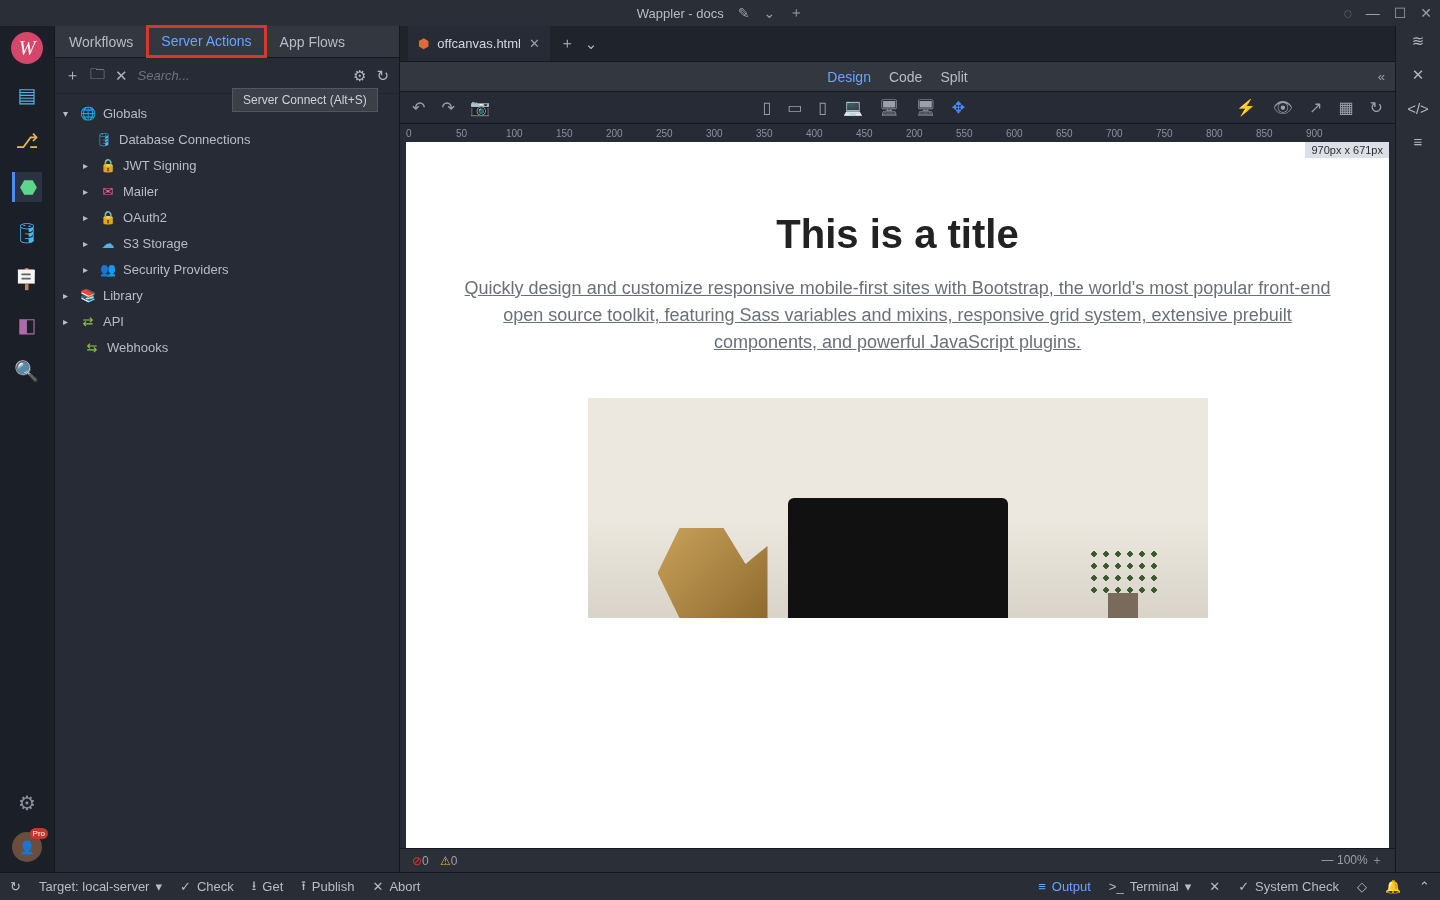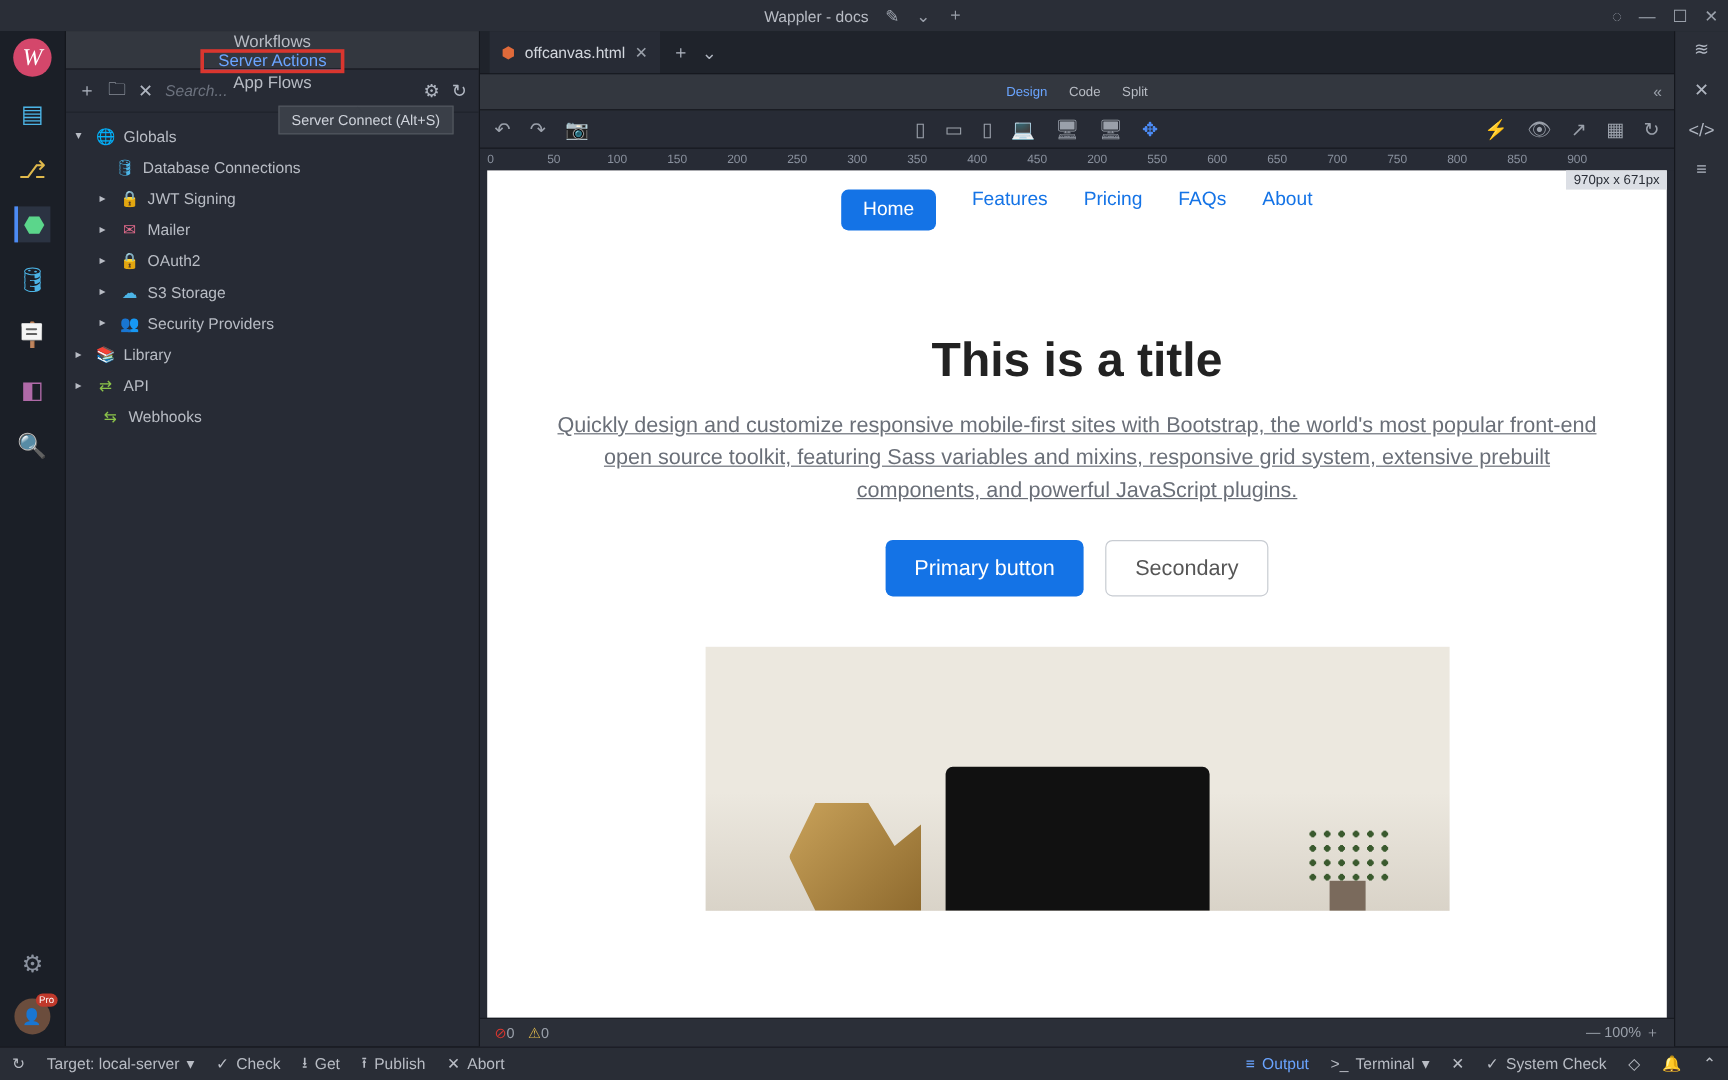--- a/index.html
+++ b/index.html
@@ -11,21 +11,21 @@
 .win-icon { color:#9aa0aa; font-size:14px; cursor:default; }
 .main { flex:1; display:flex; }
 .activitybar { width:55px; background:#1b1f27; display:flex; flex-direction:column; align-items:center; padding-top:6px; gap:16px; border-right:1px solid #14171d; }
 .activitybar .logo { width:32px; height:32px; border-radius:50%; background:#d4476b; display:flex; align-items:center; justify-content:center; color:#fff; font-family:cursive; font-size:20px; font-style:italic; }
 .act-icon { width:30px; height:30px; display:flex; align-items:center; justify-content:center; font-size:20px; color:#8a919e; }
 .act-icon.active { background:#2b3342; border-left:3px solid #4c8bf5; color:#5bd68b; }
 .act-bottom { margin-top:auto; margin-bottom:10px; display:flex; flex-direction:column; gap:14px; align-items:center; }
 .avatar { width:30px; height:30px; border-radius:50%; background:#6b4d3d; display:flex; align-items:center; justify-content:center; position:relative; }
 .avatar::after { content:"Pro"; position:absolute; top:-4px; right:-6px; background:#c0392b; color:#fff; font-size:8px; padding:1px 3px; border-radius:6px; }
 .sidepanel { width:345px; background:#272b35; display:flex; flex-direction:column; border-right:1px solid #14171d; }
-.sidetabs { height:32px; display:flex; align-items:center; background:#33373f; border-bottom:1px solid #14171d;flex-direction:column; }
+.sidetabs { height:32px; display:flex; align-items:center; background:#33373f; border-bottom:1px solid #14171d; }
 .sidetab { padding:0 14px; height:100%; display:flex; align-items:center; color:#b8bcc4; font-size:14px; }
 .sidetab.active { color:#6aa4ff; border-bottom:2px solid #6aa4ff; }
 .sidetab.highlight { outline:3px solid #d9362f; outline-offset:-2px; }
 .sidetoolbar { height:36px; display:flex; align-items:center; gap:10px; padding:0 10px; border-bottom:1px solid #20242c; }
 .sidetoolbar input { flex:1; background:transparent; border:none; color:#b8bcc4; font-size:13px; outline:none; }
 .sidetoolbar input::placeholder { color:#6c727e; font-style:italic; }
 .t-icon { font-size:15px; color:#b0b6c1; }
 .tree { padding:6px 0; font-size:13px; }
 .tree-row { display:flex; align-items:center; gap:6px; height:26px; padding-left:8px; }
 .tree-row .arrow { width:10px; color:#b8bcc4; font-size:10px; }
@@ -37,21 +37,21 @@
 .c-pink { color:#e06a8a; }
 .c-orange { color:#e09858; }
 .tooltip { position:absolute; left:232px; top:88px; background:#3a3f48; border:1px solid #52575f; padding:4px 10px; font-size:12px; color:#cfd3db; z-index:50; }
 .tooltip::before { content:""; position:absolute; top:-5px; left:60px; border:5px solid transparent; border-bottom-color:#3a3f48; }
 .editor { flex:1; display:flex; flex-direction:column; background:#272b35; position:relative; }
 .edit-tabs { height:36px; background:#1f232b; display:flex; align-items:center; padding-left:8px; gap:10px; border-bottom:1px solid #14171d; }
 .etab { display:flex; align-items:center; gap:8px; background:#272b35; padding:0 10px; height:100%; color:#d3d7de; font-size:13px; }
 .etab .close { color:#9aa0aa; font-size:13px; }
 .edit-subbar { height:30px; display:flex; align-items:center; justify-content:center; gap:18px; background:#33373f; border-bottom:1px solid #14171d; position:relative; }
 .edit-subbar .right-collapse { position:absolute; right:10px; color:#9aa0aa; }
-.vsub { color:#b8bcc4; font-size:11px; }
+.vsub { color:#b8bcc4; font-size:14px; }
 .vsub.active { color:#6aa4ff; }
 .edit-iconrow { height:32px; background:#272b35; display:flex; align-items:center; justify-content:space-between; padding:0 12px; border-bottom:1px solid #14171d; }
 .iconrow-group { display:flex; gap:16px; align-items:center; color:#9aa0aa; font-size:16px; }
 .iconrow-group .accent { color:#4c8bf5; }
 .ruler { height:18px; background:#272b35; display:flex; align-items:center; font-size:10px; color:#8a919e; padding-left:6px; letter-spacing:0; overflow:hidden; position:relative; }
 .ruler-marks { position:absolute; left:6px; right:0; display:flex; }
 .ruler-marks span { width:50px; flex-shrink:0; }
 .preview-wrap { flex:1; background:#272b35; display:flex; position:relative; }
 .canvas { margin:0 6px; flex:1; background:#fff; color:#222; overflow:hidden; position:relative; }
 .dim-badge { position:absolute; top:0; right:6px; background:#dcdfe5; color:#2a2e37; font-size:11px; padding:2px 6px; z-index:5; }
@@ -238,34 +238,23 @@
             <span>700</span>
             <span>750</span>
             <span>800</span>
             <span>850</span>
             <span>900</span>
         </div>
       </div>
       <div class="preview-wrap">
         <div class="dim-badge">970px x 671px</div>
         <div class="canvas">
-          <div class="nav">
-            <a class="home">Home</a>
-            <a>Features</a>
-            <a>Pricing</a>
-            <a>FAQs</a>
-            <a>About</a>
-          </div>
           <div class="hero">
             <h1>This is a title</h1>
             <p>Quickly design and customize responsive mobile-first sites with Bootstrap, the world's most popular front-end open source toolkit, featuring Sass variables and mixins, responsive grid system, extensive prebuilt components, and powerful JavaScript plugins.</p>
-            <div class="hero-btns">
-              <button class="btn-primary">Primary button</button>
-              <button class="btn-secondary">Secondary</button>
-            </div>
             <div class="hero-img">
               <div class="box"></div>
               <div class="laptop"></div>
               <div class="plant"></div>
             </div>
           </div>
         </div>
       </div>
       <div class="edit-status">
         <div class="sb-item">

